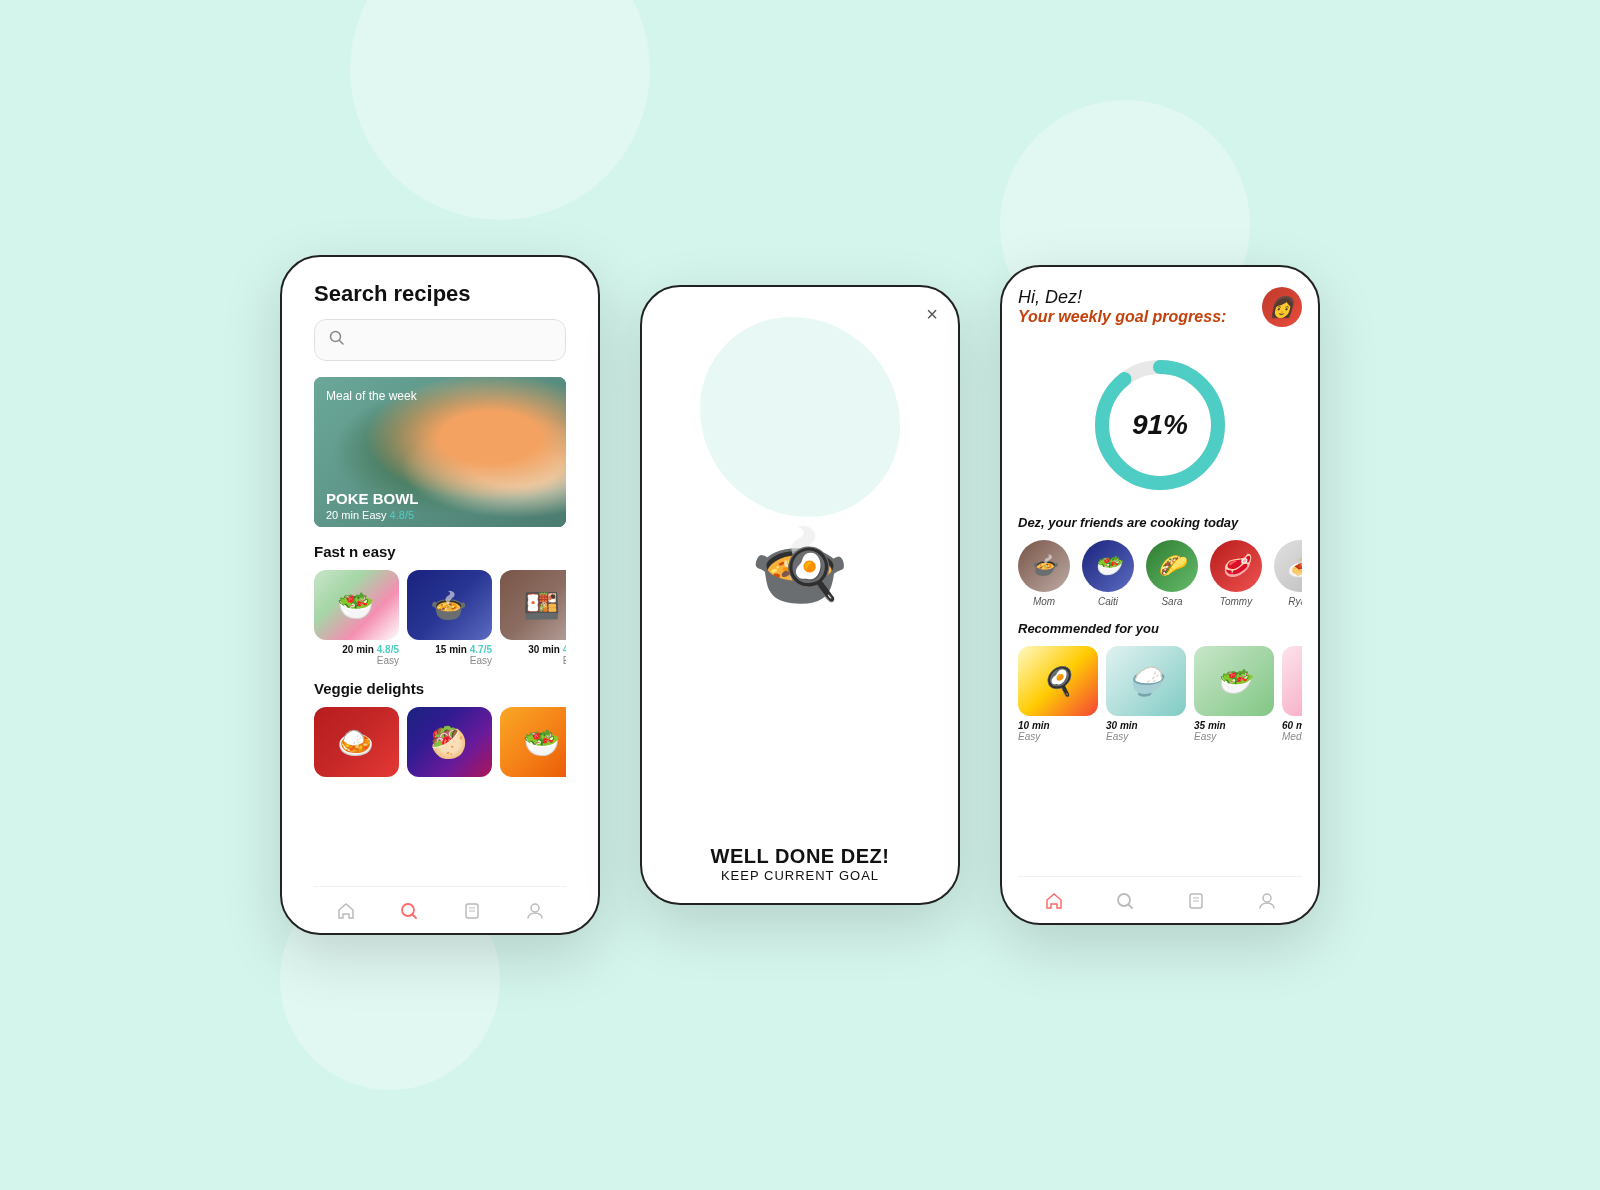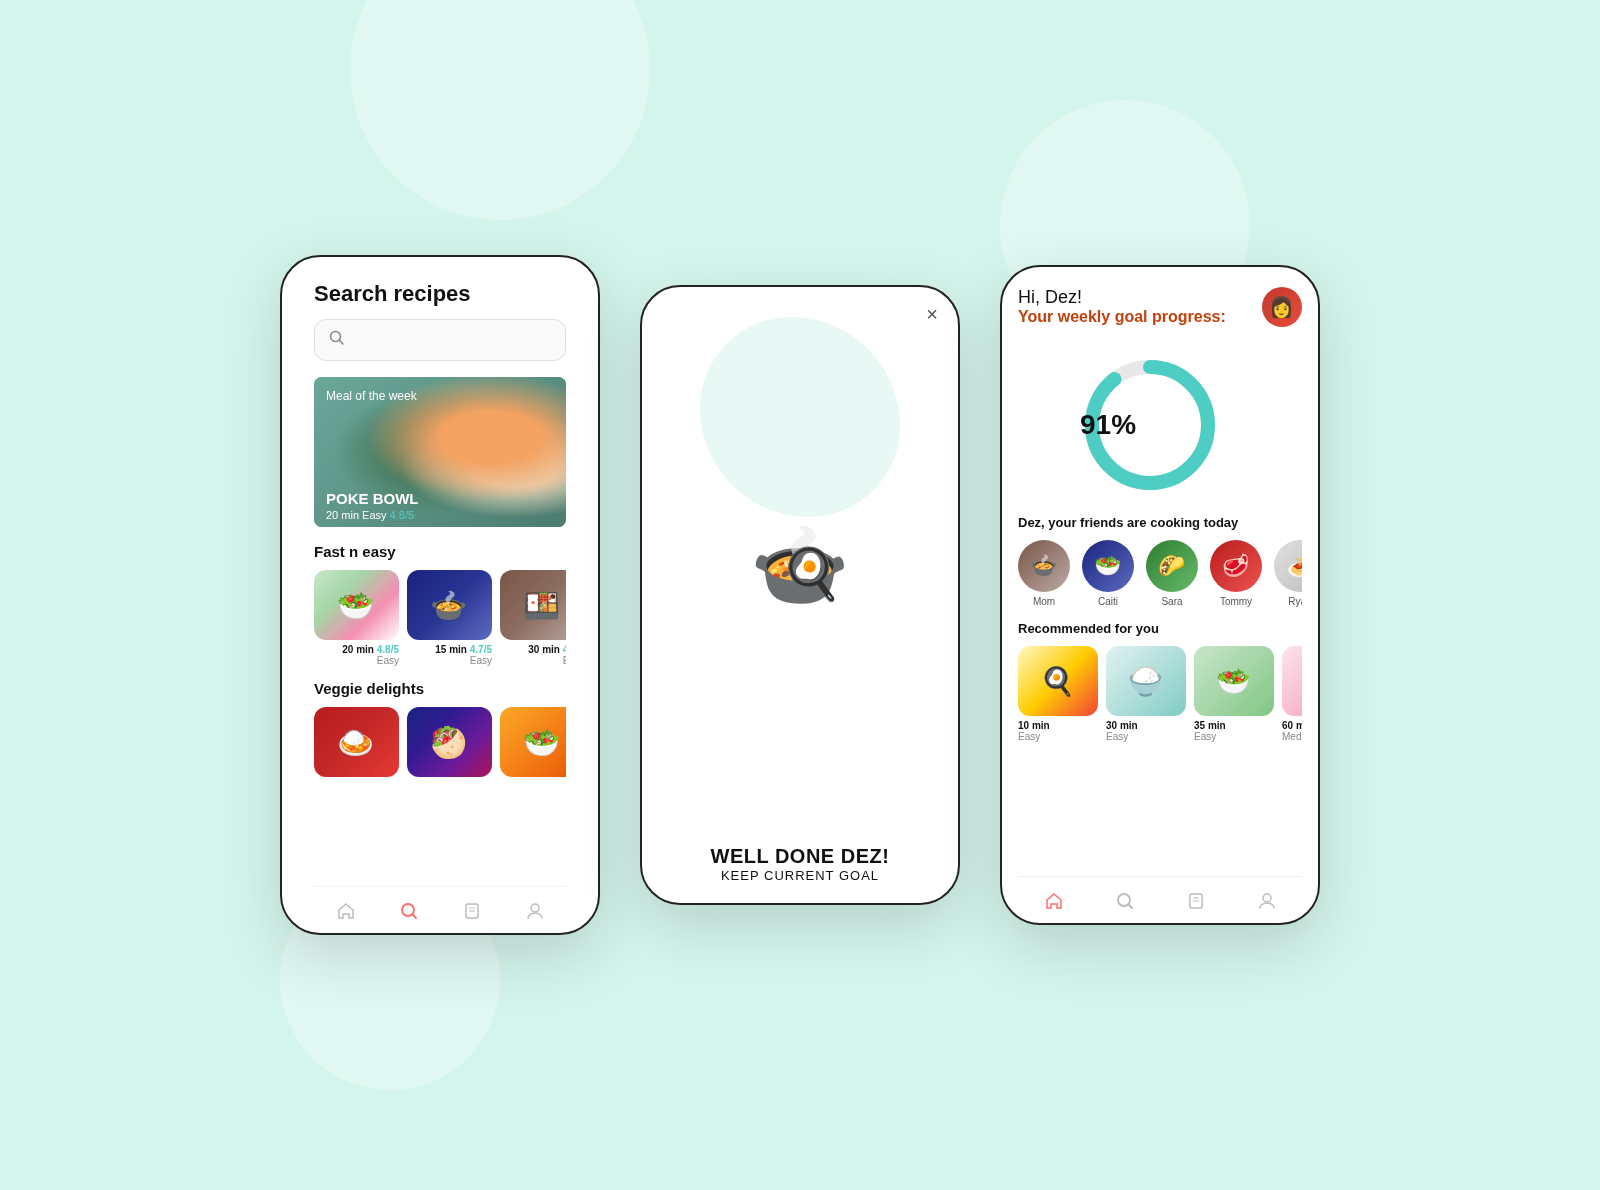--- a/index.html
+++ b/index.html
@@ -283,20 +283,21 @@
       text-align: center;
       width: 100%;
     }
 
     
     .phone-3-content {
       padding: 20px 16px 0;
       height: 100%;
       display: flex;
       flex-direction: column;
+      font-style: italic;
     }
     .p3-header {
       display: flex;
       justify-content: space-between;
       align-items: flex-start;
       margin-bottom: 8px;
     }
     .p3-greeting {
       font-size: 18px;
       color: #111;
@@ -328,21 +329,21 @@
     .donut-label {
       position: absolute;
       font-size: 28px;
       font-weight: 900;
       color: #111;
     }
     .donut-wrap {
       position: relative;
       display: flex;
       align-items: center;
-      justify-content: flex-start;
+      justify-content: center;
       width: 160px;
       height: 160px;
     }
     .friends-title {
       font-size: 13px;
       font-weight: 700;
       color: #111;
       margin-bottom: 10px;
     }
     .friends-row {

